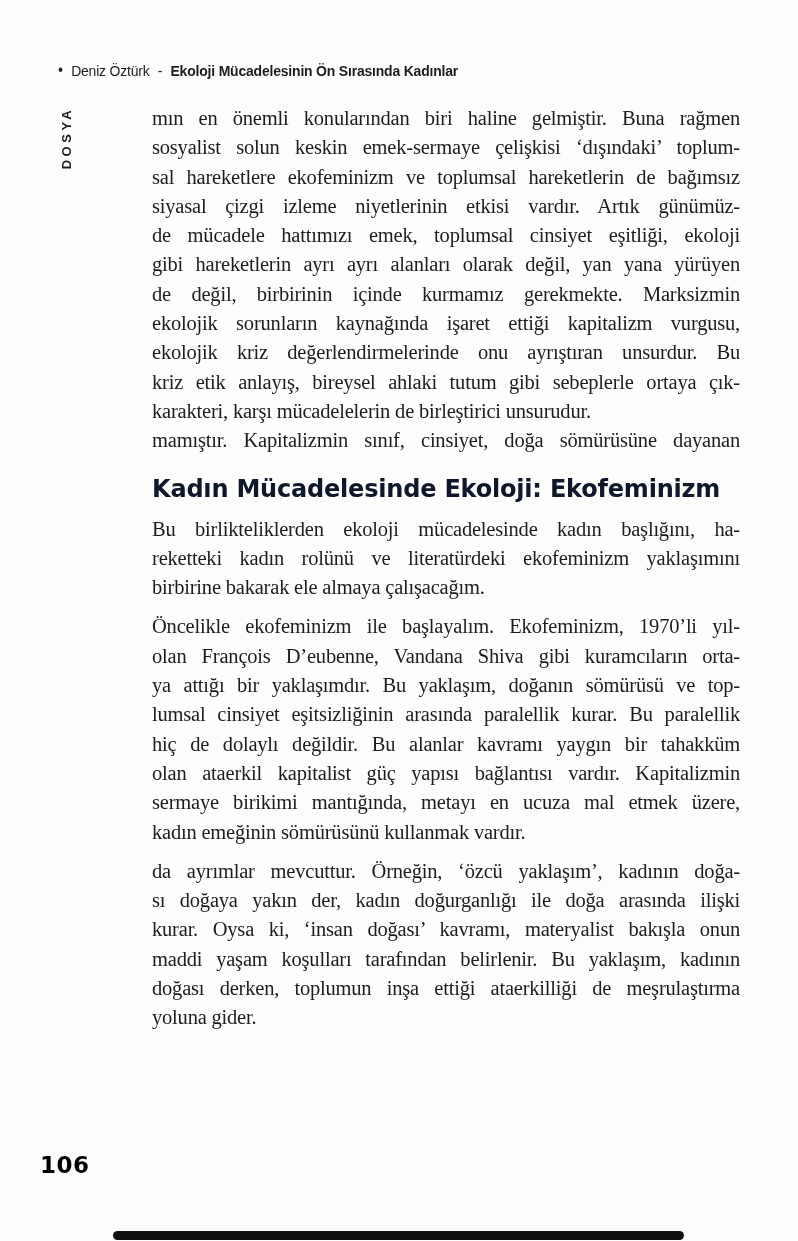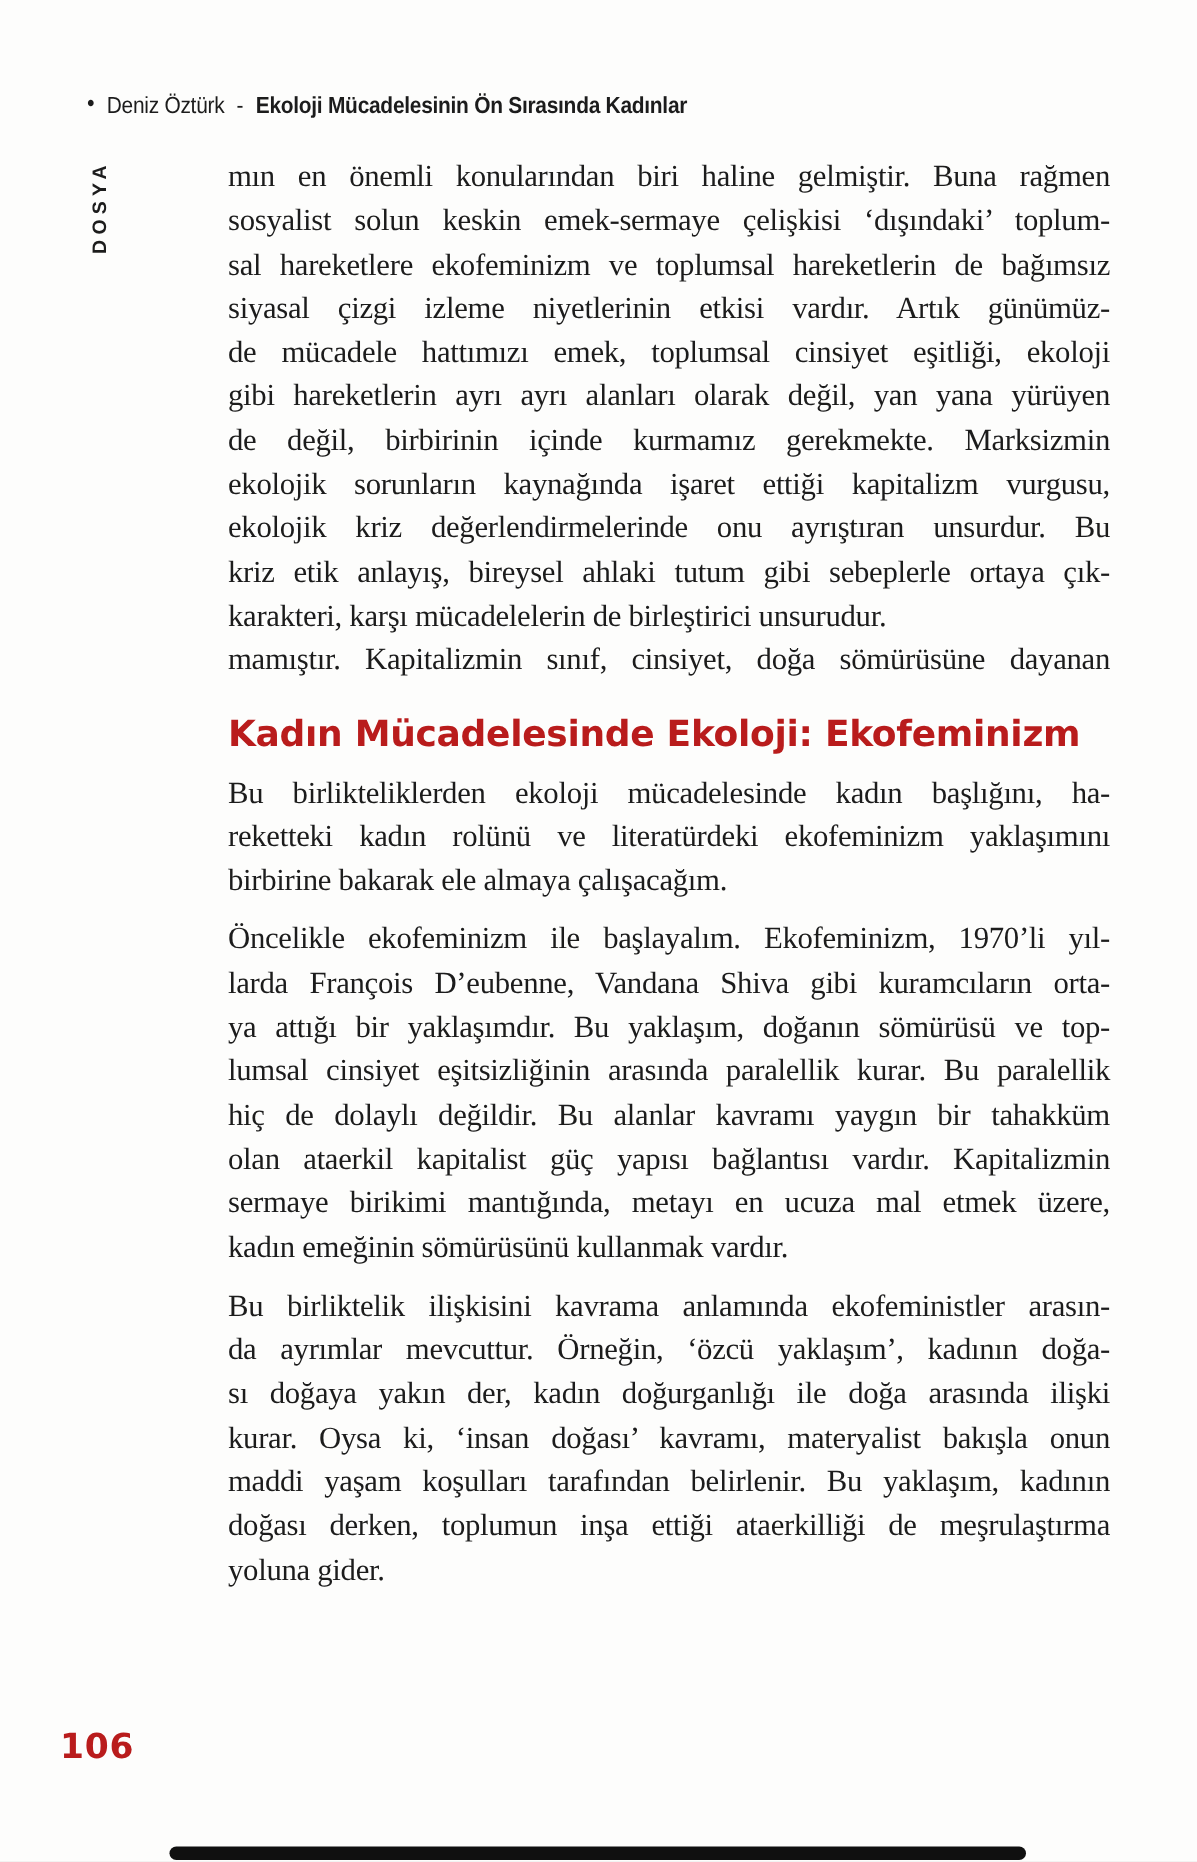--- a/index.html
+++ b/index.html
@@ -41,27 +41,27 @@
   .line{
     font-size:20.5px;line-height:29.3px;letter-spacing:-0.2px;
     text-align:justify;text-align-last:justify;
     white-space:normal;
   }
   .line.last{text-align-last:left;}
   .section-heading{
     margin:17px 0 10px 0;
     font-family:"DejaVu Sans", sans-serif;
     font-weight:600;font-size:24px;line-height:32px;
-    letter-spacing:-0.2px;color:#b91c1c;
+    letter-spacing:-0.2px;color:#0f172a;
   }
   
   .page-number{
     position:absolute;left:40px;top:1152px;
     font-family:"DejaVu Sans", sans-serif;
-    font-weight:700;font-size:23px;color:#b91c1c;
+    font-weight:700;font-size:23px;color:#000000;
     letter-spacing:0.5px;
     text-align:center;
   }
   .bottom-bar{
     position:absolute;left:113px;top:1231px;
     width:571px;height:9px;border-radius:5px;
     background:#101010;
   }
 </style>
 </head>
@@ -94,30 +94,29 @@
         <div class="line">mamıştır. Kapitalizmin sınıf, cinsiyet, doğa sömürüsüne dayanan</div>
       </div>
     <h2 class="section-heading">Kadın Mücadelesinde Ekoloji: Ekofeminizm</h2>
     <div class="para">
         <div class="line">Bu birlikteliklerden ekoloji mücadelesinde kadın başlığını, ha-</div>
         <div class="line">reketteki kadın rolünü ve literatürdeki ekofeminizm yaklaşımını</div>
         <div class="line last">birbirine bakarak ele almaya çalışacağım.</div>
       </div>
     <div class="para">
         <div class="line">Öncelikle ekofeminizm ile başlayalım. Ekofeminizm, 1970’li yıl-</div>
-        <div class="line">larda François D’eubenne, Vandana Shiva gibi kuramcıların orta-</div>
+        <div class="line">olan François D’eubenne, Vandana Shiva gibi kuramcıların orta-</div>
         <div class="line">ya attığı bir yaklaşımdır. Bu yaklaşım, doğanın sömürüsü ve top-</div>
         <div class="line">lumsal cinsiyet eşitsizliğinin arasında paralellik kurar. Bu paralellik</div>
         <div class="line">hiç de dolaylı değildir. Bu alanlar kavramı yaygın bir tahakküm</div>
         <div class="line">olan ataerkil kapitalist güç yapısı bağlantısı vardır. Kapitalizmin</div>
         <div class="line">sermaye birikimi mantığında, metayı en ucuza mal etmek üzere,</div>
         <div class="line last">kadın emeğinin sömürüsünü kullanmak vardır.</div>
       </div>
     <div class="para">
-        <div class="line">Bu birliktelik ilişkisini kavrama anlamında ekofeministler arasın-</div>
         <div class="line">da ayrımlar mevcuttur. Örneğin, ‘özcü yaklaşım’, kadının doğa-</div>
         <div class="line">sı doğaya yakın der, kadın doğurganlığı ile doğa arasında ilişki</div>
         <div class="line">kurar. Oysa ki, ‘insan doğası’ kavramı, materyalist bakışla onun</div>
         <div class="line">maddi yaşam koşulları tarafından belirlenir. Bu yaklaşım, kadının</div>
         <div class="line">doğası derken, toplumun inşa ettiği ataerkilliği de meşrulaştırma</div>
         <div class="line last">yoluna gider.</div>
       </div>
   </main>
 
   <div class="page-number">106</div>

